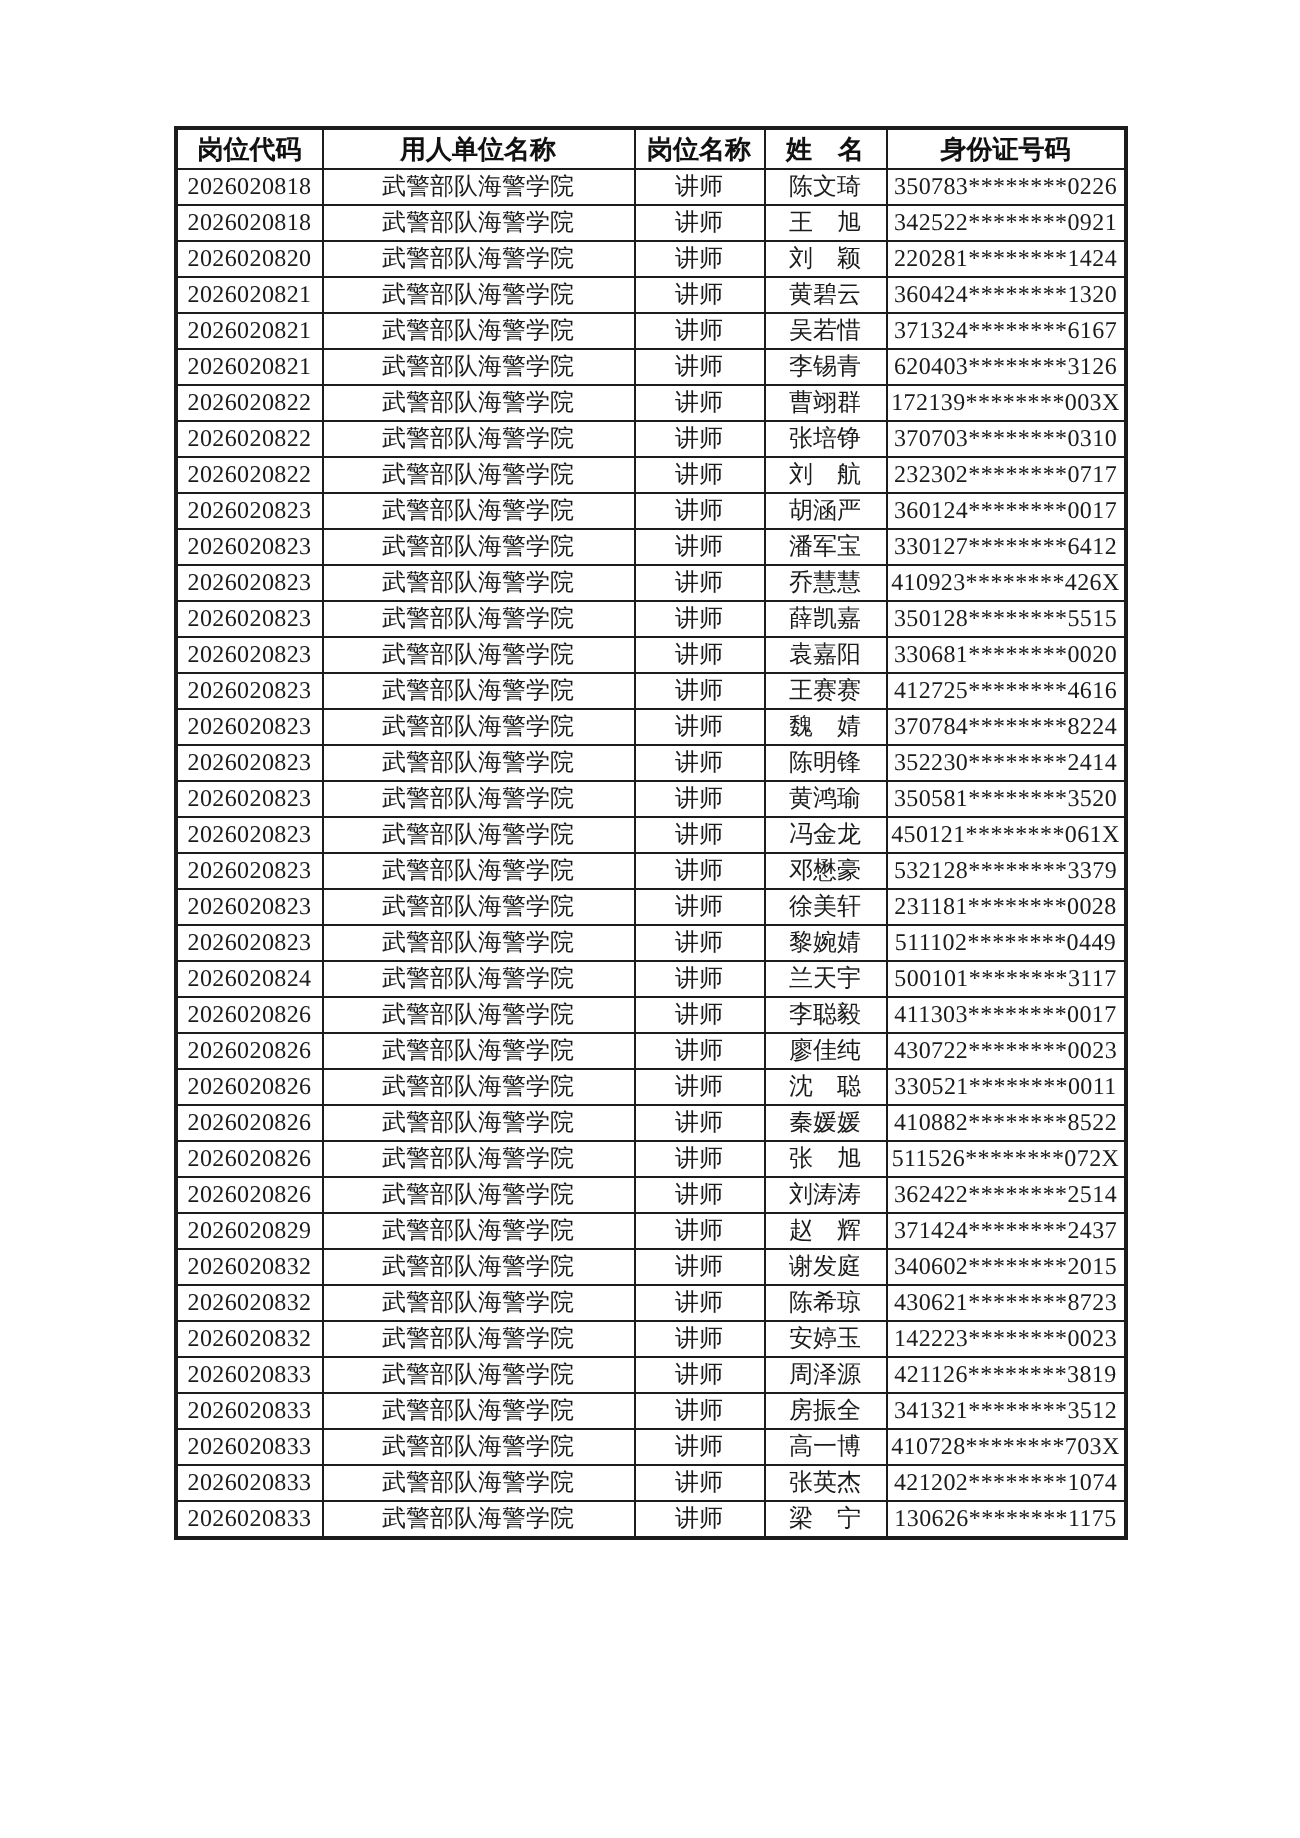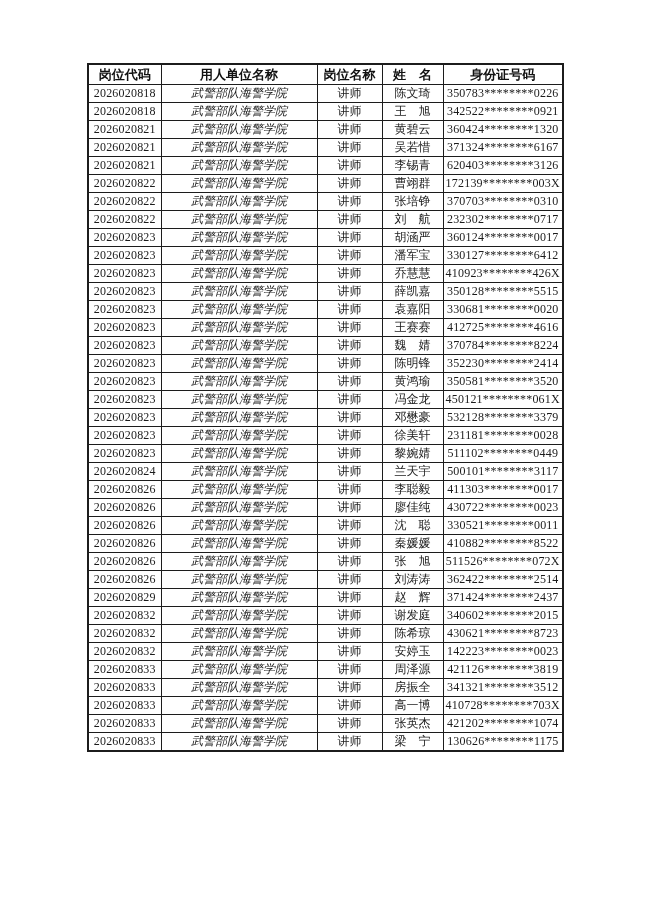--- a/index.html
+++ b/index.html
@@ -39,21 +39,21 @@
     font-size: 13px;
     font-weight: bold;
     color: #111111;
   }
   table.roster td {
     height: 17px;
     font-size: 12px;
     color: #1b1b1b;
   }
   td.c-code { font-size: 12px; letter-spacing: 0.2px; }
-  td.c-unit { font-size: 12.5px; font-style: italic; }
+  td.c-unit { font-size: 12.5px; }
   td.c-pos  { font-size: 12.5px; }
   td.c-name { font-size: 12.5px; }
   td.c-id   { font-size: 11.5px; letter-spacing: 0.2px; }
   .page-footer {
     position: absolute;
     top: 854px;
     left: 0;
     width: 100%;
     text-align: center;
     font-size: 12px;
@@ -91,20 +91,27 @@
     <td class="c-id">350783********0226</td>
   </tr>
         <tr>
     <td class="c-code">2026020818</td>
     <td class="c-unit">武警部队海警学院</td>
     <td class="c-pos">讲师</td>
     <td class="c-name">王　旭</td>
     <td class="c-id">342522********0921</td>
   </tr>
         <tr>
+    <td class="c-code">2026020820</td>
+    <td class="c-unit">武警部队海警学院</td>
+    <td class="c-pos">讲师</td>
+    <td class="c-name">刘　颖</td>
+    <td class="c-id">220281********1424</td>
+  </tr>
+        <tr>
     <td class="c-code">2026020821</td>
     <td class="c-unit">武警部队海警学院</td>
     <td class="c-pos">讲师</td>
     <td class="c-name">黄碧云</td>
     <td class="c-id">360424********1320</td>
   </tr>
         <tr>
     <td class="c-code">2026020821</td>
     <td class="c-unit">武警部队海警学院</td>
     <td class="c-pos">讲师</td>

